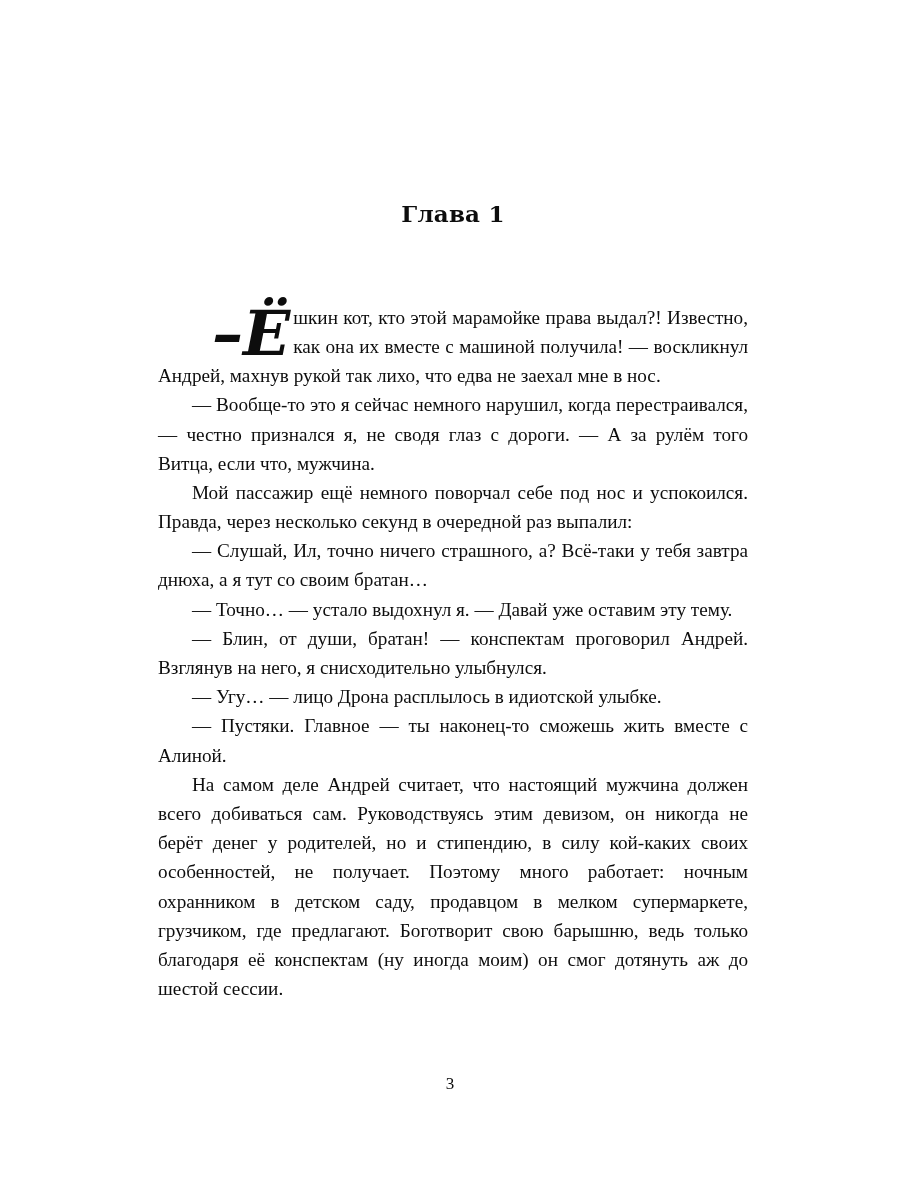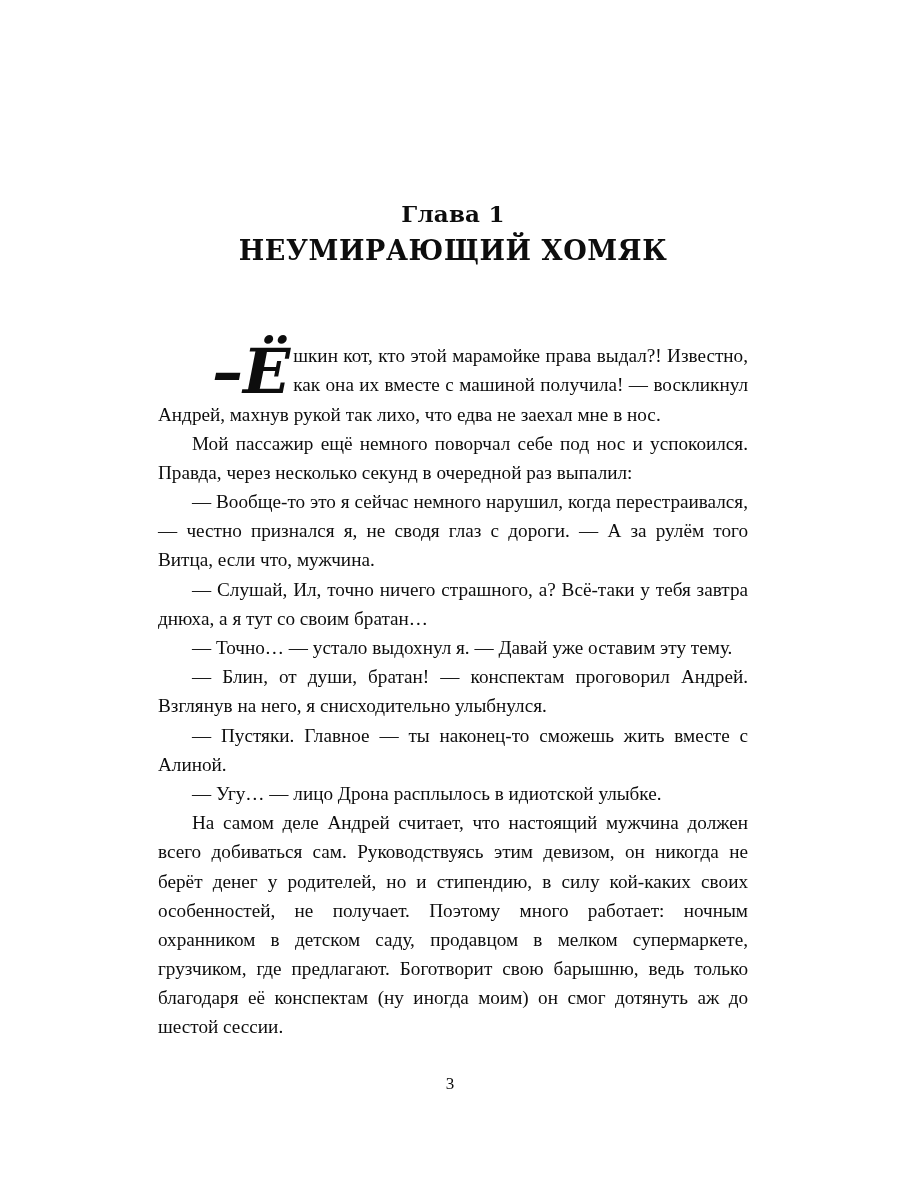--- a/index.html
+++ b/index.html
@@ -87,32 +87,31 @@
     font-family: "Liberation Serif", serif;
   }
 </style>
 </head>
 <body>
 
 <div class="page">
   <div class="content">
 
     <h1 class="chapter-number">Глава 1</h1>
-    <h2 class="chapter-title">НЕУМИРАЮЩИЙ ХОМЯК</h2>
 
     <div class="body-text">
 
       <p class="first dropcap-wrap"><span class="dropcap">–Ё</span><span>шкин кот, кто этой марамойке права выдал?! Известно, как она их вместе с машиной получила! — воскликнул Андрей, махнув рукой так лихо, что едва не заехал мне в нос.</span></p>
 
+      <p>— Вообще-то это я сейчас немного нарушил, когда перестраивался, — честно признался я, не сводя глаз с дороги. — А за рулём того Витца, если что, мужчина.</p>
       <p>Мой пассажир ещё немного поворчал себе под нос и успокоился. Правда, через несколько секунд в очередной раз выпалил:</p>
-      <p>— Вообще-то это я сейчас немного нарушил, когда перестраивался, — честно признался я, не сводя глаз с дороги. — А за рулём того Витца, если что, мужчина.</p>
       <p>— Слушай, Ил, точно ничего страшного, а? Всё-таки у тебя завтра днюха, а я тут со своим братан…</p>
       <p>— Точно… — устало выдохнул я. — Давай уже оставим эту тему.</p>
       <p>— Блин, от души, братан! — конспектам проговорил Андрей. Взглянув на него, я снисходительно улыбнулся.</p>
+      <p>— Угу… — лицо Дрона расплылось в идиотской улыбке.</p>
       <p>— Пустяки. Главное — ты наконец-то сможешь жить вместе с Алиной.</p>
-      <p>— Угу… — лицо Дрона расплылось в идиотской улыбке.</p>
       <p>На самом деле Андрей считает, что настоящий мужчина должен всего добиваться сам. Руководствуясь этим девизом, он никогда не берёт денег у родителей, но и стипендию, в силу кой-каких своих особенностей, не получает. Поэтому много работает: ночным охранником в детском саду, продавцом в мелком супермаркете, грузчиком, где предлагают. Боготворит свою барышню, ведь только благодаря её конспектам (ну иногда моим) он смог дотянуть аж до шестой сессии.</p>
 
     </div>
   </div>
 
   <div class="folio">3</div>
 </div>
 
 </body></html>

